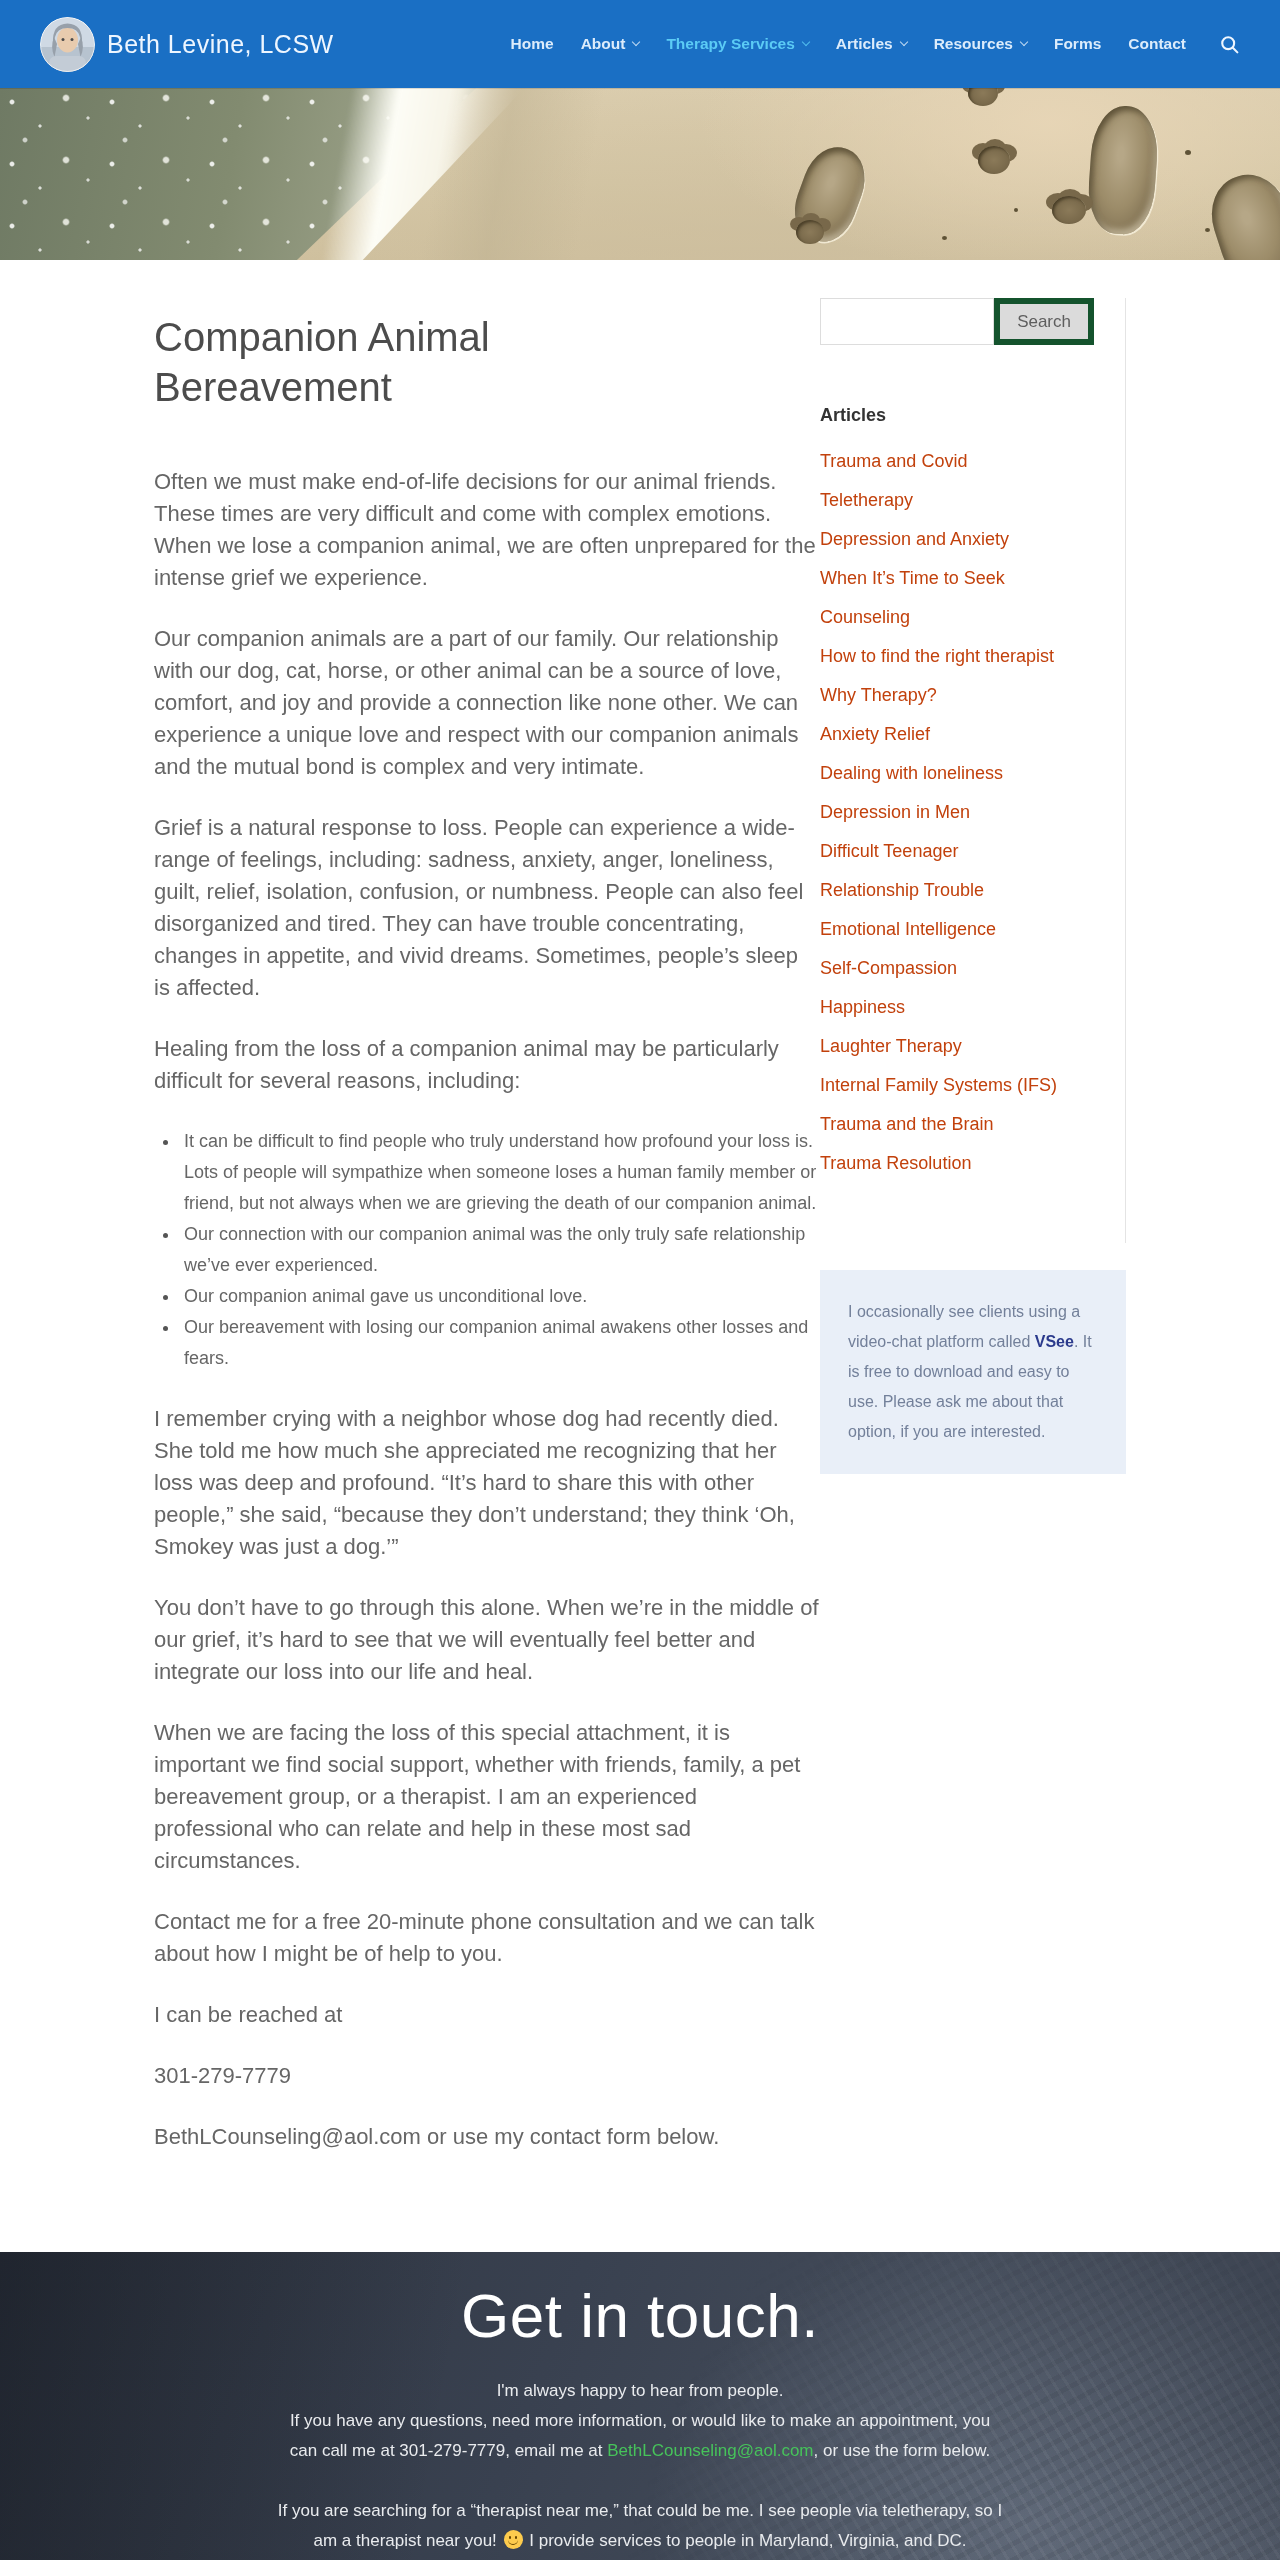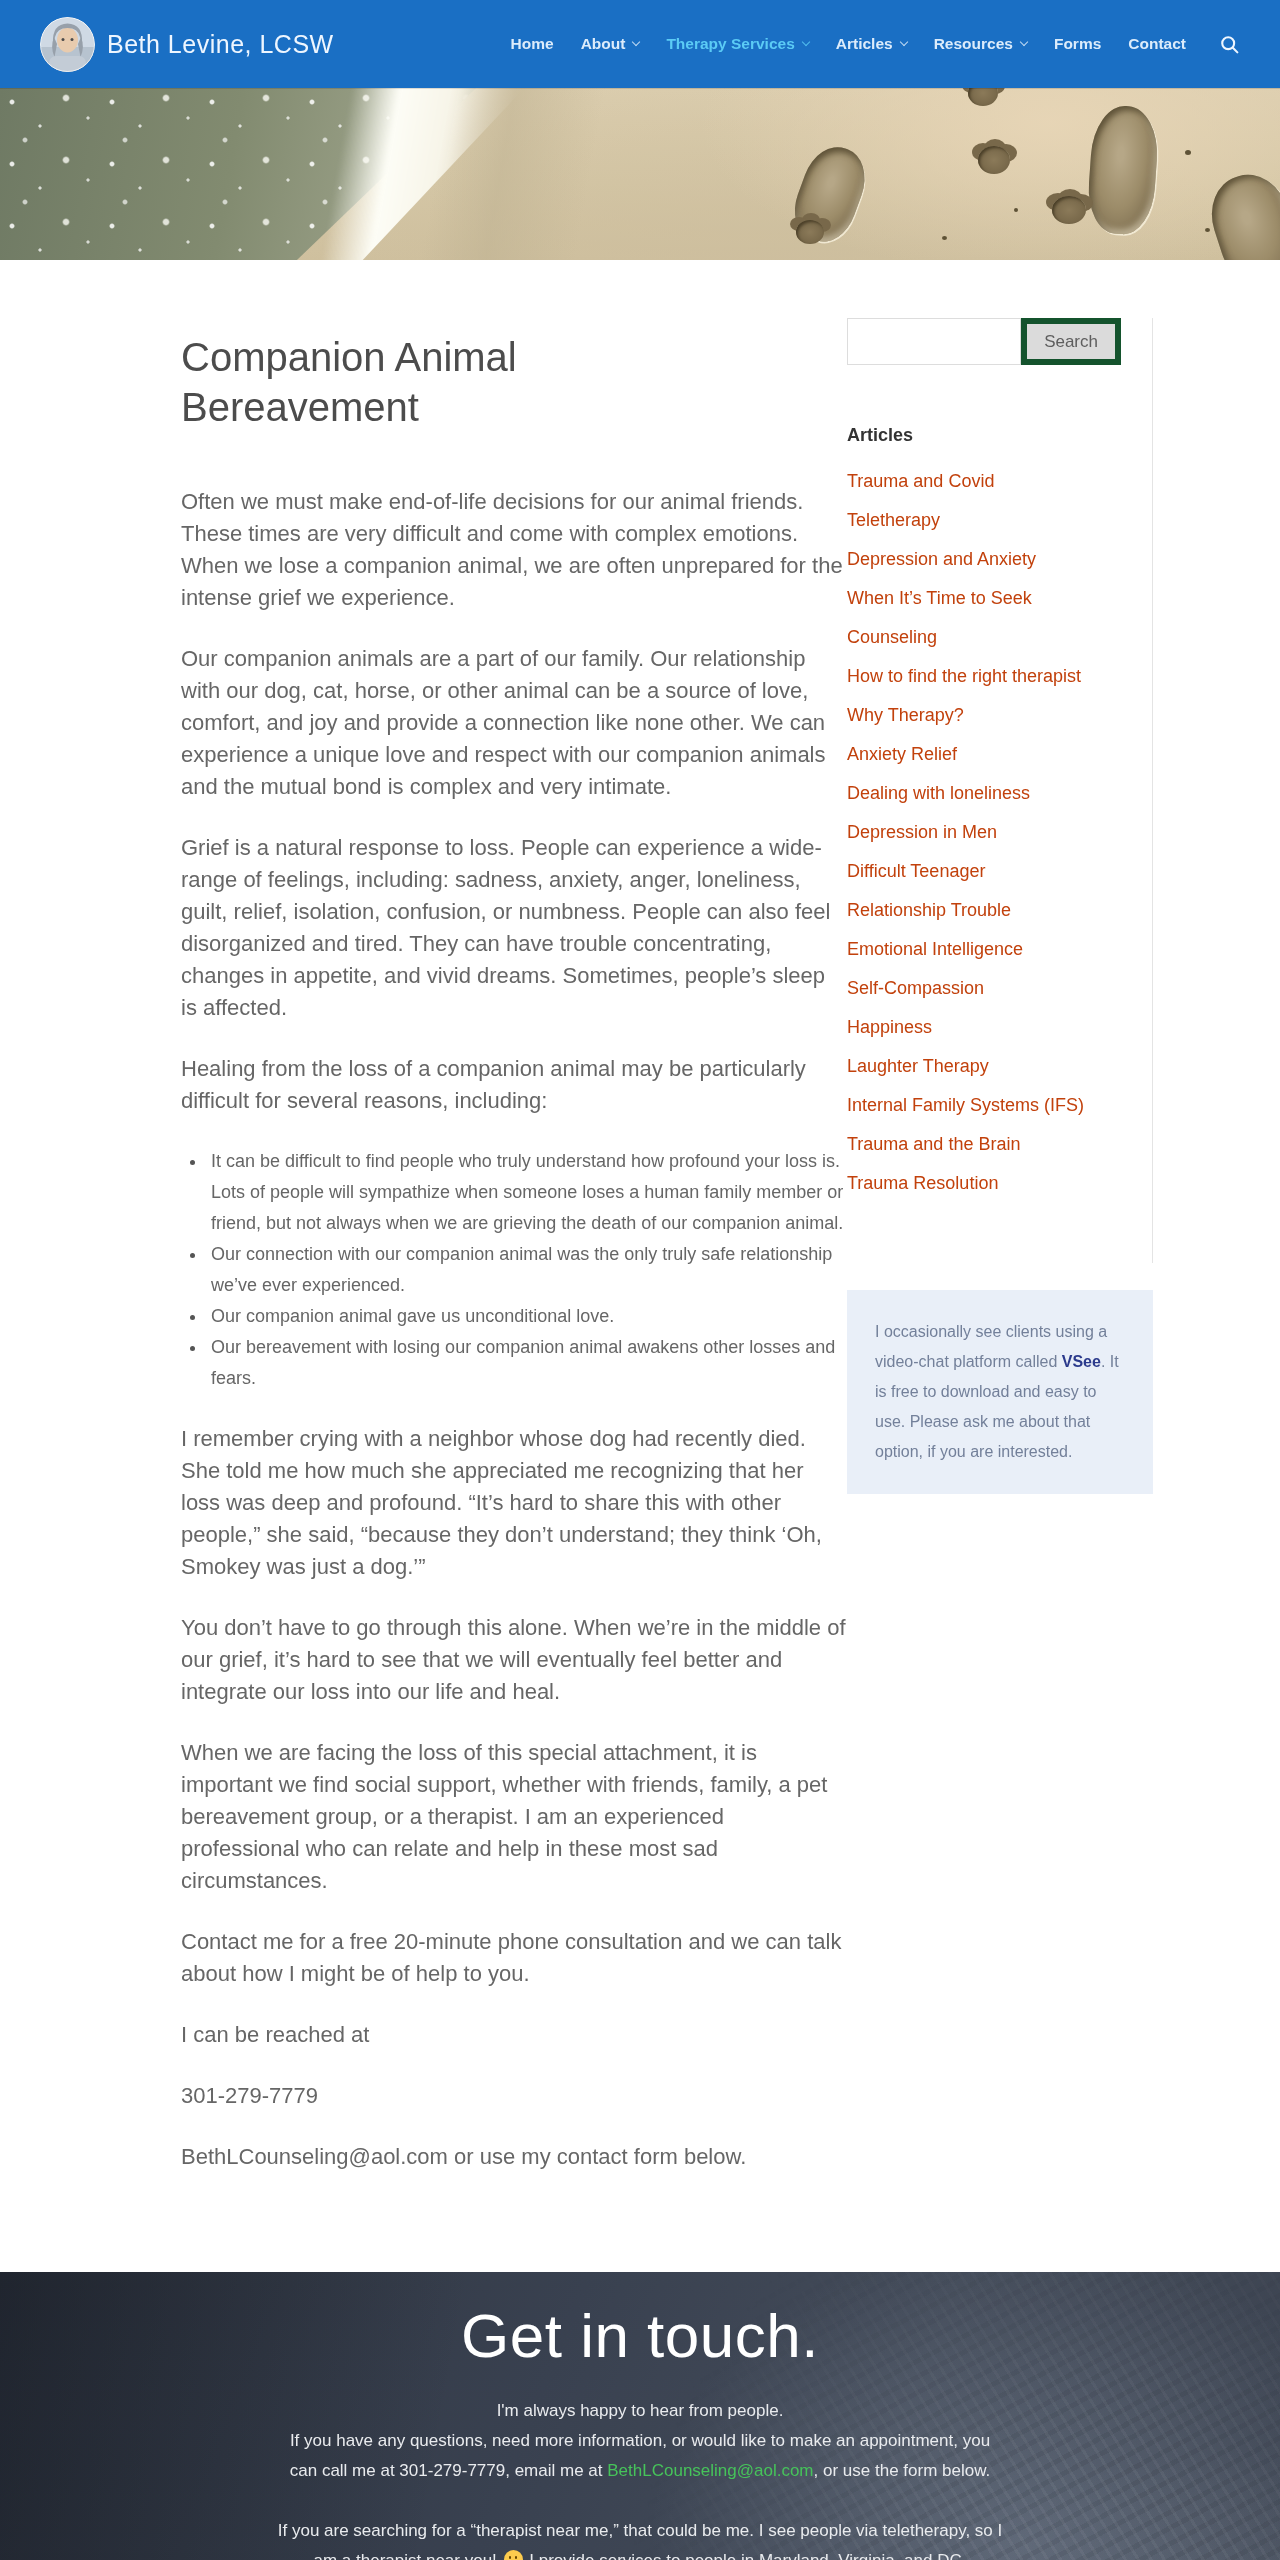--- a/index.html
+++ b/index.html
@@ -44,22 +44,22 @@
   .shoe{ position:absolute; border-radius:48% 48% 44% 44% / 40% 40% 38% 38%;
     background:radial-gradient(ellipse at 45% 38%, #b6a787 6%, #9c8c69 48%, #7f7052 78%, #6d5f44 100%);
     box-shadow:inset 3px 4px 6px rgba(66,55,33,.7), inset -2px -4px 6px rgba(240,231,205,.55), 1.5px 1.5px 0 rgba(246,239,219,.85); }
   .paw{ position:absolute; border-radius:50%;
     background:radial-gradient(#8b7a59,#6e5f42);
     box-shadow:-11px -8px 0 -5px #78684a, 1px -12px 0 -5px #78684a, 12px -7px 0 -5px #78684a,
       inset 2px 2px 3px rgba(56,45,25,.7); }
   .peb{ position:absolute; border-radius:50%; background:#5e5236; }
 
   
-  .main-row{ display:flex; justify-content:flex-end; min-height:1624px;
-    padding:58px 127px 70px; background:#fff; }
+  .main-row{ display:flex; justify-content:center; min-height:1624px;
+    padding:38px 127px 70px; background:#fff; }
   article.post{ width:666px; }
   .post h1{ margin-top:14px; font-size:40px; line-height:50px; font-weight:300;
     color:#4c4c4c; max-width:560px; letter-spacing:0; margin-bottom:54px; }
   .post p{ font-size:22px; line-height:32px; color:#666; margin-bottom:29px; font-weight:400; }
   .post ul{ margin:28px 0 29px 3px; padding-left:22px; }
   .post li{ font-size:18px; line-height:31px; color:#666; padding-left:5px; }
   .post li::marker{ color:#555; font-size:15px; }
 
   
   aside.sidebar{ width:306px; }

